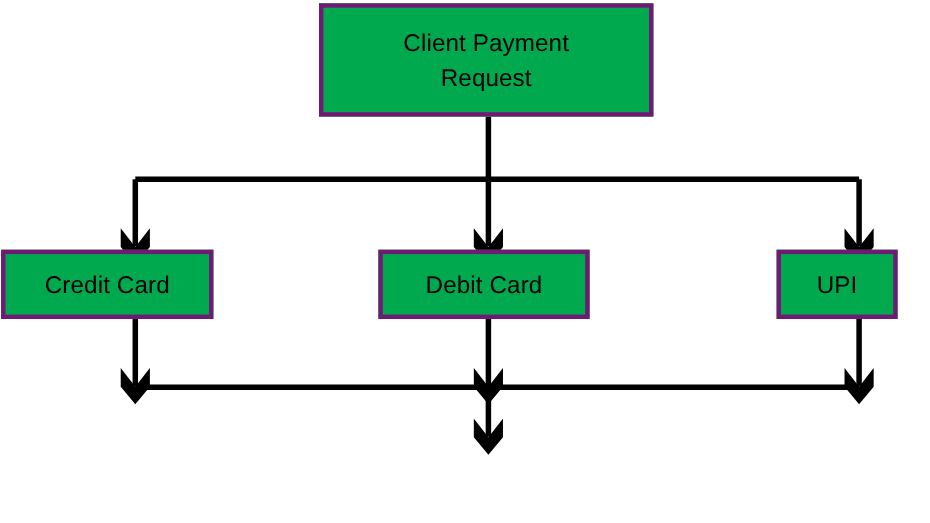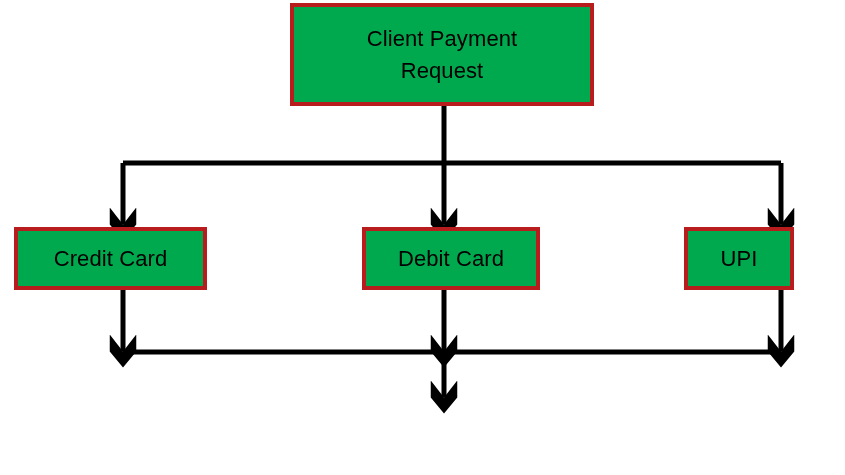--- a/index.html
+++ b/index.html
@@ -21,36 +21,36 @@
     left: 0;
     top: 0;
     width: 845px;
     height: 475px;
     pointer-events: none;
   }
   .node {
     position: absolute;
     box-sizing: border-box;
     background: #00a84e;
-    border: 4px solid #b91c1c;
+    border: 4px solid #701a75;
     color: #000000;
     display: flex;
     align-items: center;
     justify-content: center;
     text-align: center;
     line-height: 1.45;
     font-size: 22px;
     font-weight: 400;
     letter-spacing: 0.1px;
     white-space: pre-line;
   }
   #node-root    { left: 290px; top: 3px;   width: 304px; height: 103px; }
-  #node-credit  { left: 14px;  top: 227px; width: 193px; height: 63px;  }
-  #node-debit   { left: 362px; top: 227px; width: 178px; height: 63px;  }
-  #node-upi     { left: 684px; top: 227px; width: 110px; height: 63px;  }
+  #node-credit  { left: 1px;  top: 227px; width: 193px; height: 63px;  }
+  #node-debit   { left: 344px; top: 227px; width: 192px; height: 63px;  }
+  #node-upi     { left: 706px; top: 227px; width: 110px; height: 63px;  }
   #node-module  { left: 322px; top: 400px; width: 260px; height: 62px;  }
 </style>
 </head>
 <body>
 
 <div id="canvas">
 
   <svg id="edge-layer" viewBox="0 0 845 475" width="845" height="475" xmlns="http://www.w3.org/2000/svg">
     <defs>
       <marker id="arrowhead" markerWidth="7" markerHeight="6" refX="3.3" refY="3" orient="auto" markerUnits="strokeWidth">

